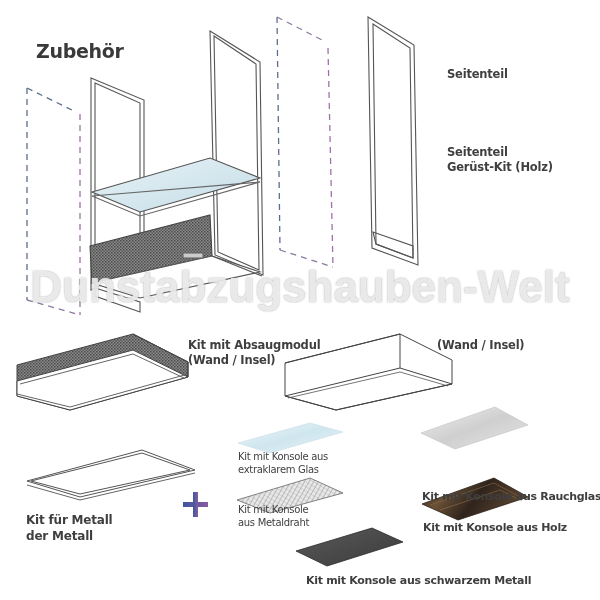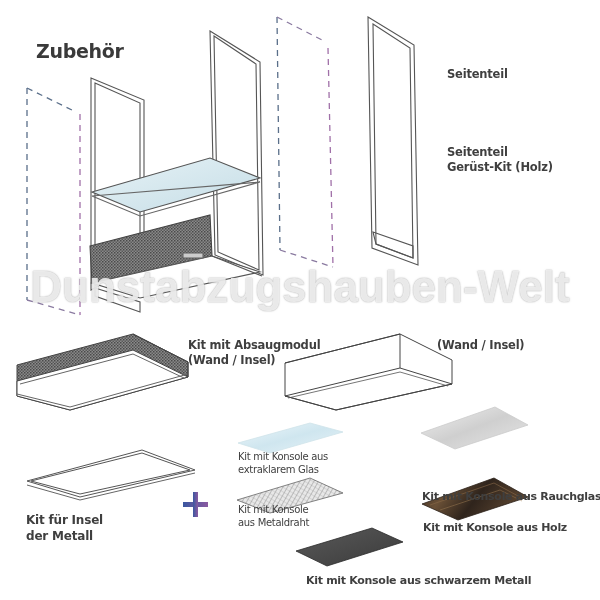--- a/index.html
+++ b/index.html
@@ -167,21 +167,21 @@
 <div class="abs label item" style="left:160px; top:338px;margin-left:28px;">
   <div>Kit mit Absaugmodul</div>
   <div>(Wand / Insel)</div>
 </div>
 
 <div class="abs label item" style="left:437px; top:338px;">
   <div>(Wand / Insel)</div>
 </div>
 
 <div class="abs label item" style="left:26px; top:512px; font-size:12px; line-height:16px;">
-  <div>Kit für Insel</div>
+  <div>Kit für Metall</div>
   <div>der Metall</div>
 </div>
 
 <div class="abs label-sm item" style="left:238px; top:450px;">
   <div>Kit mit Konsole aus</div>
   <div>extraklarem Glas</div>
 </div>
 
 <div class="abs label-md item" style="left:422px; top:449px;margin-top:40px;">
   <div>Kit mit Konsole aus Rauchglas</div>

